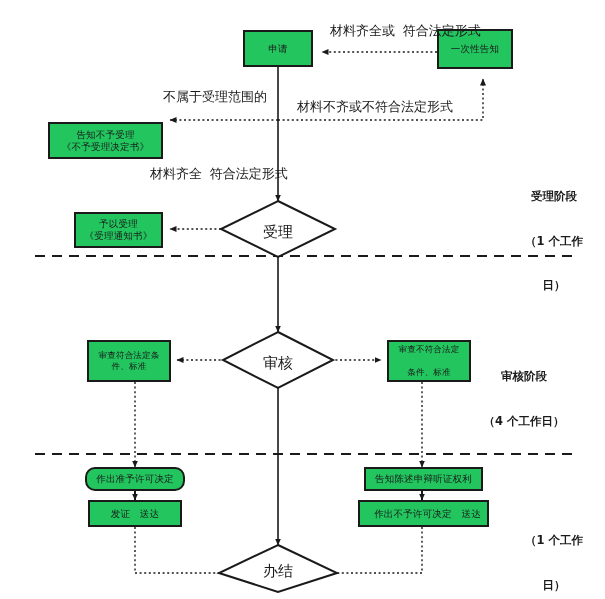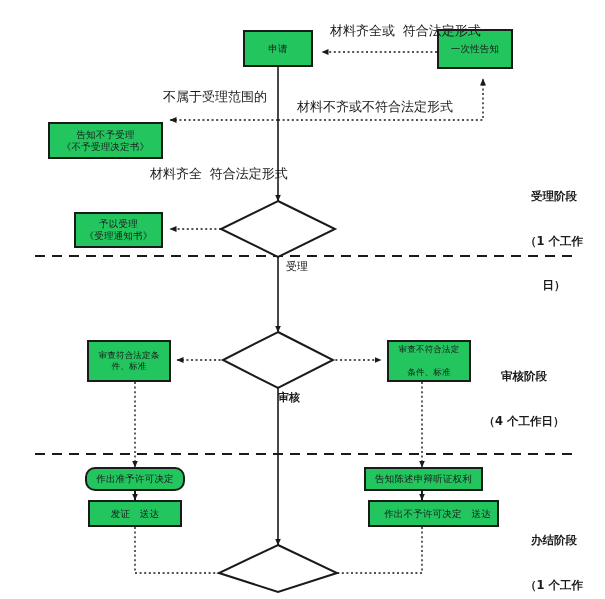--- a/index.html
+++ b/index.html
@@ -36,25 +36,24 @@
     text-align: center;
     color: #1a1a1a;
     line-height: 1.25;
     font-size: 9.5px;
     letter-spacing: 0.2px;
   }
   .nodebox .ln { display: block; white-space: nowrap; }
   .diamond-label {
     position: absolute;
     color: #1a1a1a;
-    font-size: 11px;
-    text-align: right;
+    font-size: 15px;
+    text-align: center;
     white-space: nowrap;
     pointer-events: none;
-    margin-top: 36px;
   }
   .edge-label {
     position: absolute;
     color: #1a1a1a;
     font-size: 13px;
     line-height: 1.3;
     white-space: nowrap;
     font-family: Liberation Mono, monospace;
   }
   .stage-label {
@@ -155,26 +154,26 @@
   </div>
 
   <div class="nodebox" style="left:88px; top:500px; width:94px; height:27px;">
     <span class="ln">发证　送达</span>
   </div>
 
   <div class="nodebox" style="left:364px; top:467px; width:119px; height:24px;">
     <span class="ln">告知陈述申辩听证权利</span>
   </div>
 
-  <div class="nodebox" style="left:368px; top:500px; width:131px; height:27px;padding-left:8px;">
+  <div class="nodebox" style="left:358px; top:500px; width:131px; height:27px;padding-left:8px;">
     <span class="ln">作出不予许可决定　送达</span>
   </div>
 
   <div class="diamond-label" style="left:248px; top:223px; width:60px;">受理</div>
-  <div class="diamond-label" style="left:240px; top:354px; width:60px;font-weight:bold;">审核</div>
+  <div class="diamond-label" style="left:248px; top:354px; width:60px;">审核</div>
   <div class="diamond-label" style="left:248px; top:562px; width:60px;">办结</div>
 
   <div class="edge-label" style="left:330px; top:24px; width:120px;">
     <span class="ln">材料齐全或</span>
     <span class="ln">符合法定形式</span>
   </div>
 
   <div class="edge-label" style="left:297px; top:100px; width:170px;">
     <span class="ln">材料不齐或不符合法定形式</span>
   </div>
@@ -193,18 +192,17 @@
     <span class="ln">（1 个工作</span>
     <span class="ln">日）</span>
   </div>
 
   <div class="stage-label" style="left:472px; top:340px; width:104px;">
     <span class="ln">审核阶段</span>
     <span class="ln">（4 个工作日）</span>
   </div>
 
   <div class="stage-label" style="left:508px; top:504px; width:92px;">
-    <span class="ln">办结阶段</span>
     <span class="ln">（1 个工作</span>
     <span class="ln">日）</span>
   </div>
 
 </div>
 
 </body></html>

